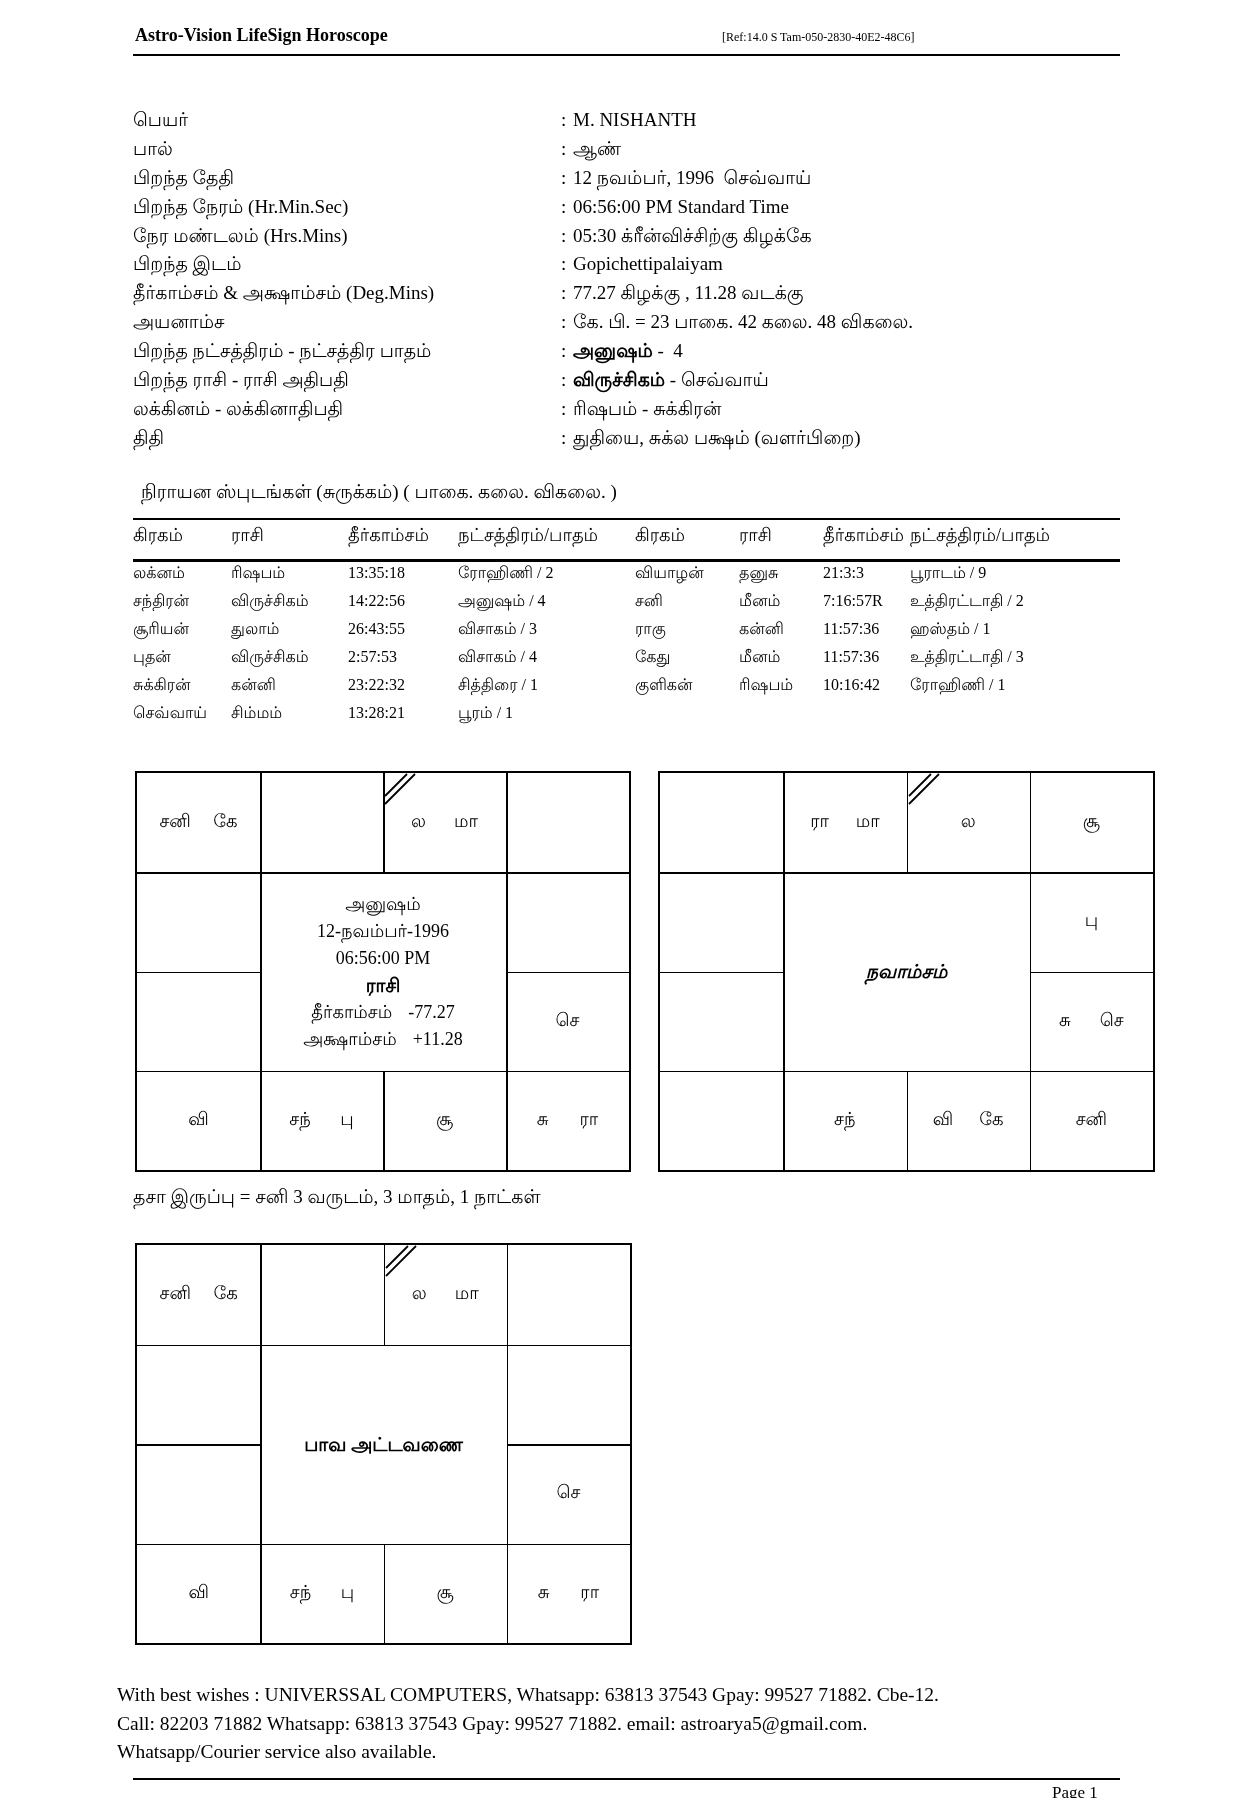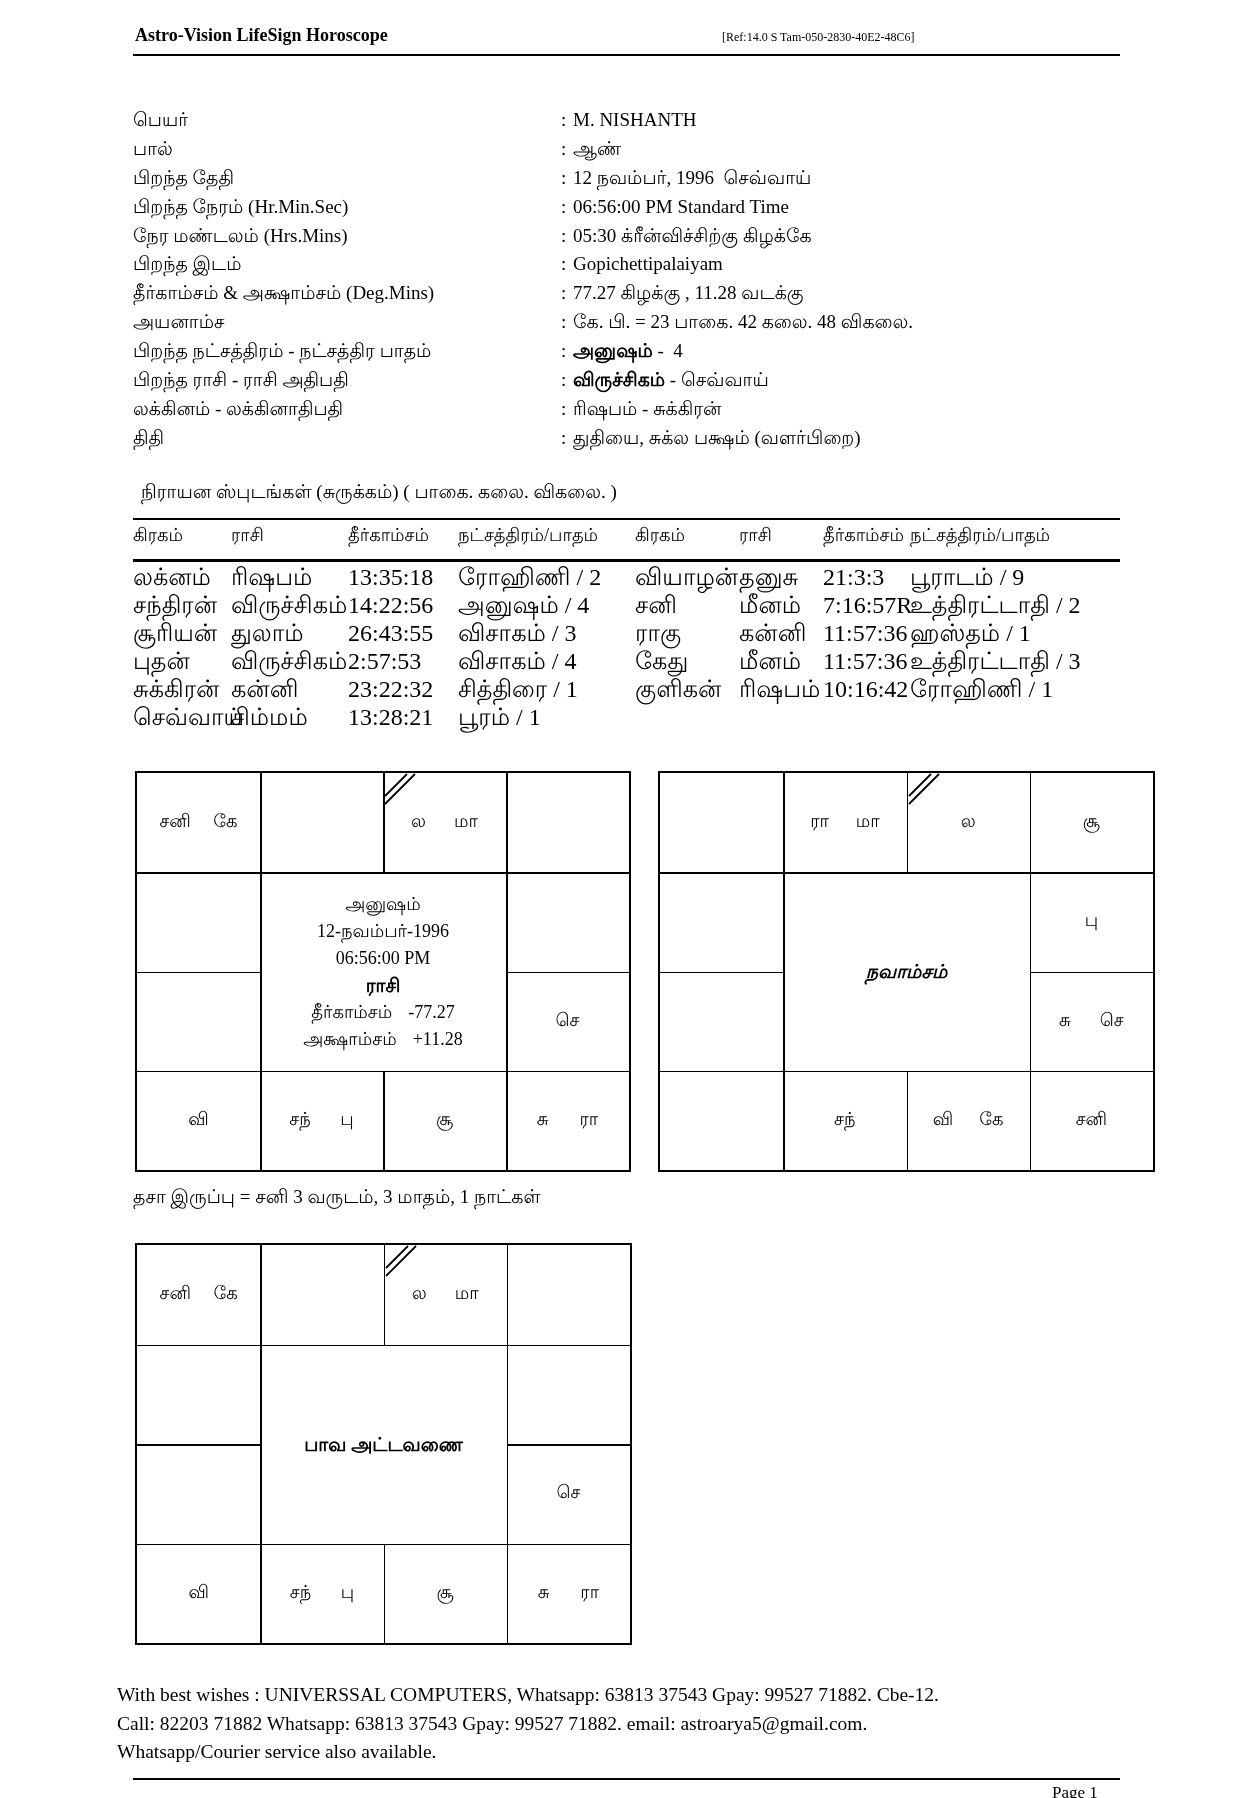--- a/index.html
+++ b/index.html
@@ -16,21 +16,21 @@
   .dlabel{position:absolute;left:0;top:0;}
   .dcolon{position:absolute;left:428px;top:0;}
   .dvalue{position:absolute;left:440px;top:0;white-space:pre;}
   
   .sect{left:133px;top:481px;font-size:19px;}
   .sect b{font-weight:normal;margin-left:8px;}
   
   .thead{left:133px;top:525px;width:990px;font-size:18px;}
   .th{position:absolute;top:0;}
   .trows{left:133px;top:561px;width:990px;}
-  .trow{position:relative;height:28px;font-size:24px;}
+  .trow{position:relative;height:28px;font-size:16px;}
   .td{position:absolute;top:3px;white-space:nowrap;}
   .cL1{left:0;} .cL2{left:98px;} .cL3{left:215px;} .cL4{left:325px;}
   .cR1{left:502px;} .cR2{left:606px;} .cR3{left:690px;} .cR4{left:777px;}
   
   .chart{position:absolute;border:2px solid #000;box-sizing:border-box;background:#fff;}
   .vl{position:absolute;width:1.5px;background:#000;}
   .hl{position:absolute;height:1.5px;background:#000;}
   .cell{position:absolute;display:flex;align-items:center;justify-content:space-evenly;
         font-size:18px;}
   .center{position:absolute;display:flex;flex-direction:column;align-items:center;

